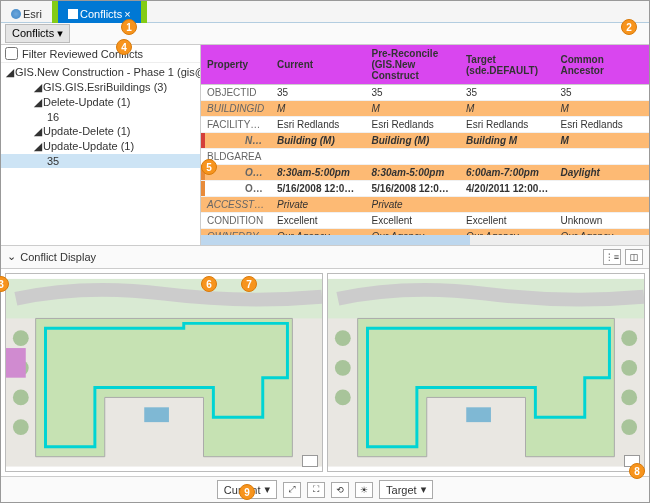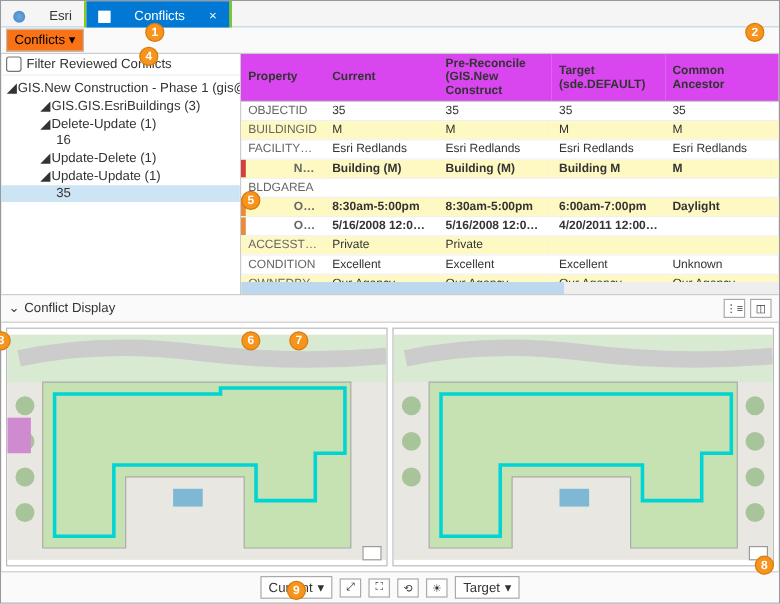--- a/index.html
+++ b/index.html
@@ -1,40 +1,40 @@
 <!DOCTYPE html>
 <html><head>
 <meta charset="utf-8">
 <style>
 * { box-sizing: border-box; margin: 0; padding: 0; }
 body { font-family: "Segoe UI", Arial, sans-serif; font-size: 11px; color: #333; background: #fff; }
 .app { width: 650px; height: 503px; border: 1px solid #999; display: flex; flex-direction: column; position: relative; }
 .tabs { display: flex; background: #f5f5f5; border-bottom: 1px solid #b3cde0; height: 22px; }
-.tab { padding: 13px 10px; display: flex; align-items: center; gap: 20px; border-right: 2px solid #84cc16; cursor: pointer; }
+.tab { padding: 13px 10px; display: flex; align-items: center; gap: 2px; border-right: 6px solid #84cc16; cursor: pointer; }
 .tab.active { background: #0078d4; color: #fff; }
 .tab-icon { width: 10px; height: 10px; display: inline-block; }
 .close-x { color: #fff; font-size: 11px; }
 .toolbar { display: flex; align-items: center; height: 22px; border-bottom: 1px solid #ccc; padding: 0 4px; gap: 4px; background: #fafafa; }
-.btn-small { padding: 2px 6px; border: 1px solid #bbb; background: #f97316; cursor: pointer; font-size: 11px; }
+.btn-small { padding: 2px 6px; border: 1px solid #bbb; background: #e5e5e5; cursor: pointer; font-size: 11px; }
 .main { display: flex; flex: 1; min-height: 0; }
 .left-pane { width: 200px; border-right: 1px solid #ccc; display: flex; flex-direction: column; }
 .filter-row { padding: 2px 4px; display: flex; align-items: center; gap: 4px; border-bottom: 1px solid #eee; }
 .tree { flex: 1; overflow: auto; padding: 2px 0; }
 .tree-item { padding: 1px 0 1px 4px; white-space: nowrap; }
 .tree-item .arrow { display: inline-block; width: 10px; text-align: center; }
 .tree-item.selected { background: #cde4f5; }
 .indent1 { padding-left: 32px; }
 .indent2 { padding-left: 32px; }
 .indent3 { padding-left: 46px; }
 .right-pane { flex: 1; display: flex; flex-direction: column; min-width: 0; }
 .grid { flex: 1; overflow: auto; }
 table { width: 100%; border-collapse: collapse; table-layout: fixed; }
 th { background: #d946ef; text-align: left; padding: 3px 6px; border-bottom: 1px solid #ccc; font-weight: 600; font-size: 10px; }
 td { padding: 2px 6px; border-bottom: 1px solid #f0f0f0; font-size: 10px; overflow: hidden; text-overflow: ellipsis; white-space: nowrap; }
-tr.alt td { background: #fef9c3; }
+tr.alt td { background: #fdba74; font-style: italic; }
 td.prop { color: #666; }
 .conflict-mark { position: relative; padding-left: 44px; }
 .conflict-mark::before { content: ""; position: absolute; left: 0; top: 0; bottom: 0; width: 4px; background: #e88b3a; }
 .conflict-mark.red::before { background: #d43f3a; }
 .hscroll { height: 10px; background: linear-gradient(to right, #bdd7ee 60%, #eee 60%); }
 .display-header { display: flex; align-items: center; padding: 3px 6px; border-top: 1px solid #ccc; border-bottom: 1px solid #ccc; background: #fafafa; gap: 4px; }
 .display-header .spacer { flex: 1; }
 .icon-btn { width: 18px; height: 16px; border: 1px solid #aaa; background: #fff; display: inline-flex; align-items: center; justify-content: center; cursor: pointer; font-size: 9px; }
 .maps { flex: 1; display: flex; gap: 4px; padding: 4px; min-height: 0; }
 .map { flex: 1; border: 1px solid #bbb; position: relative; overflow: hidden; }

